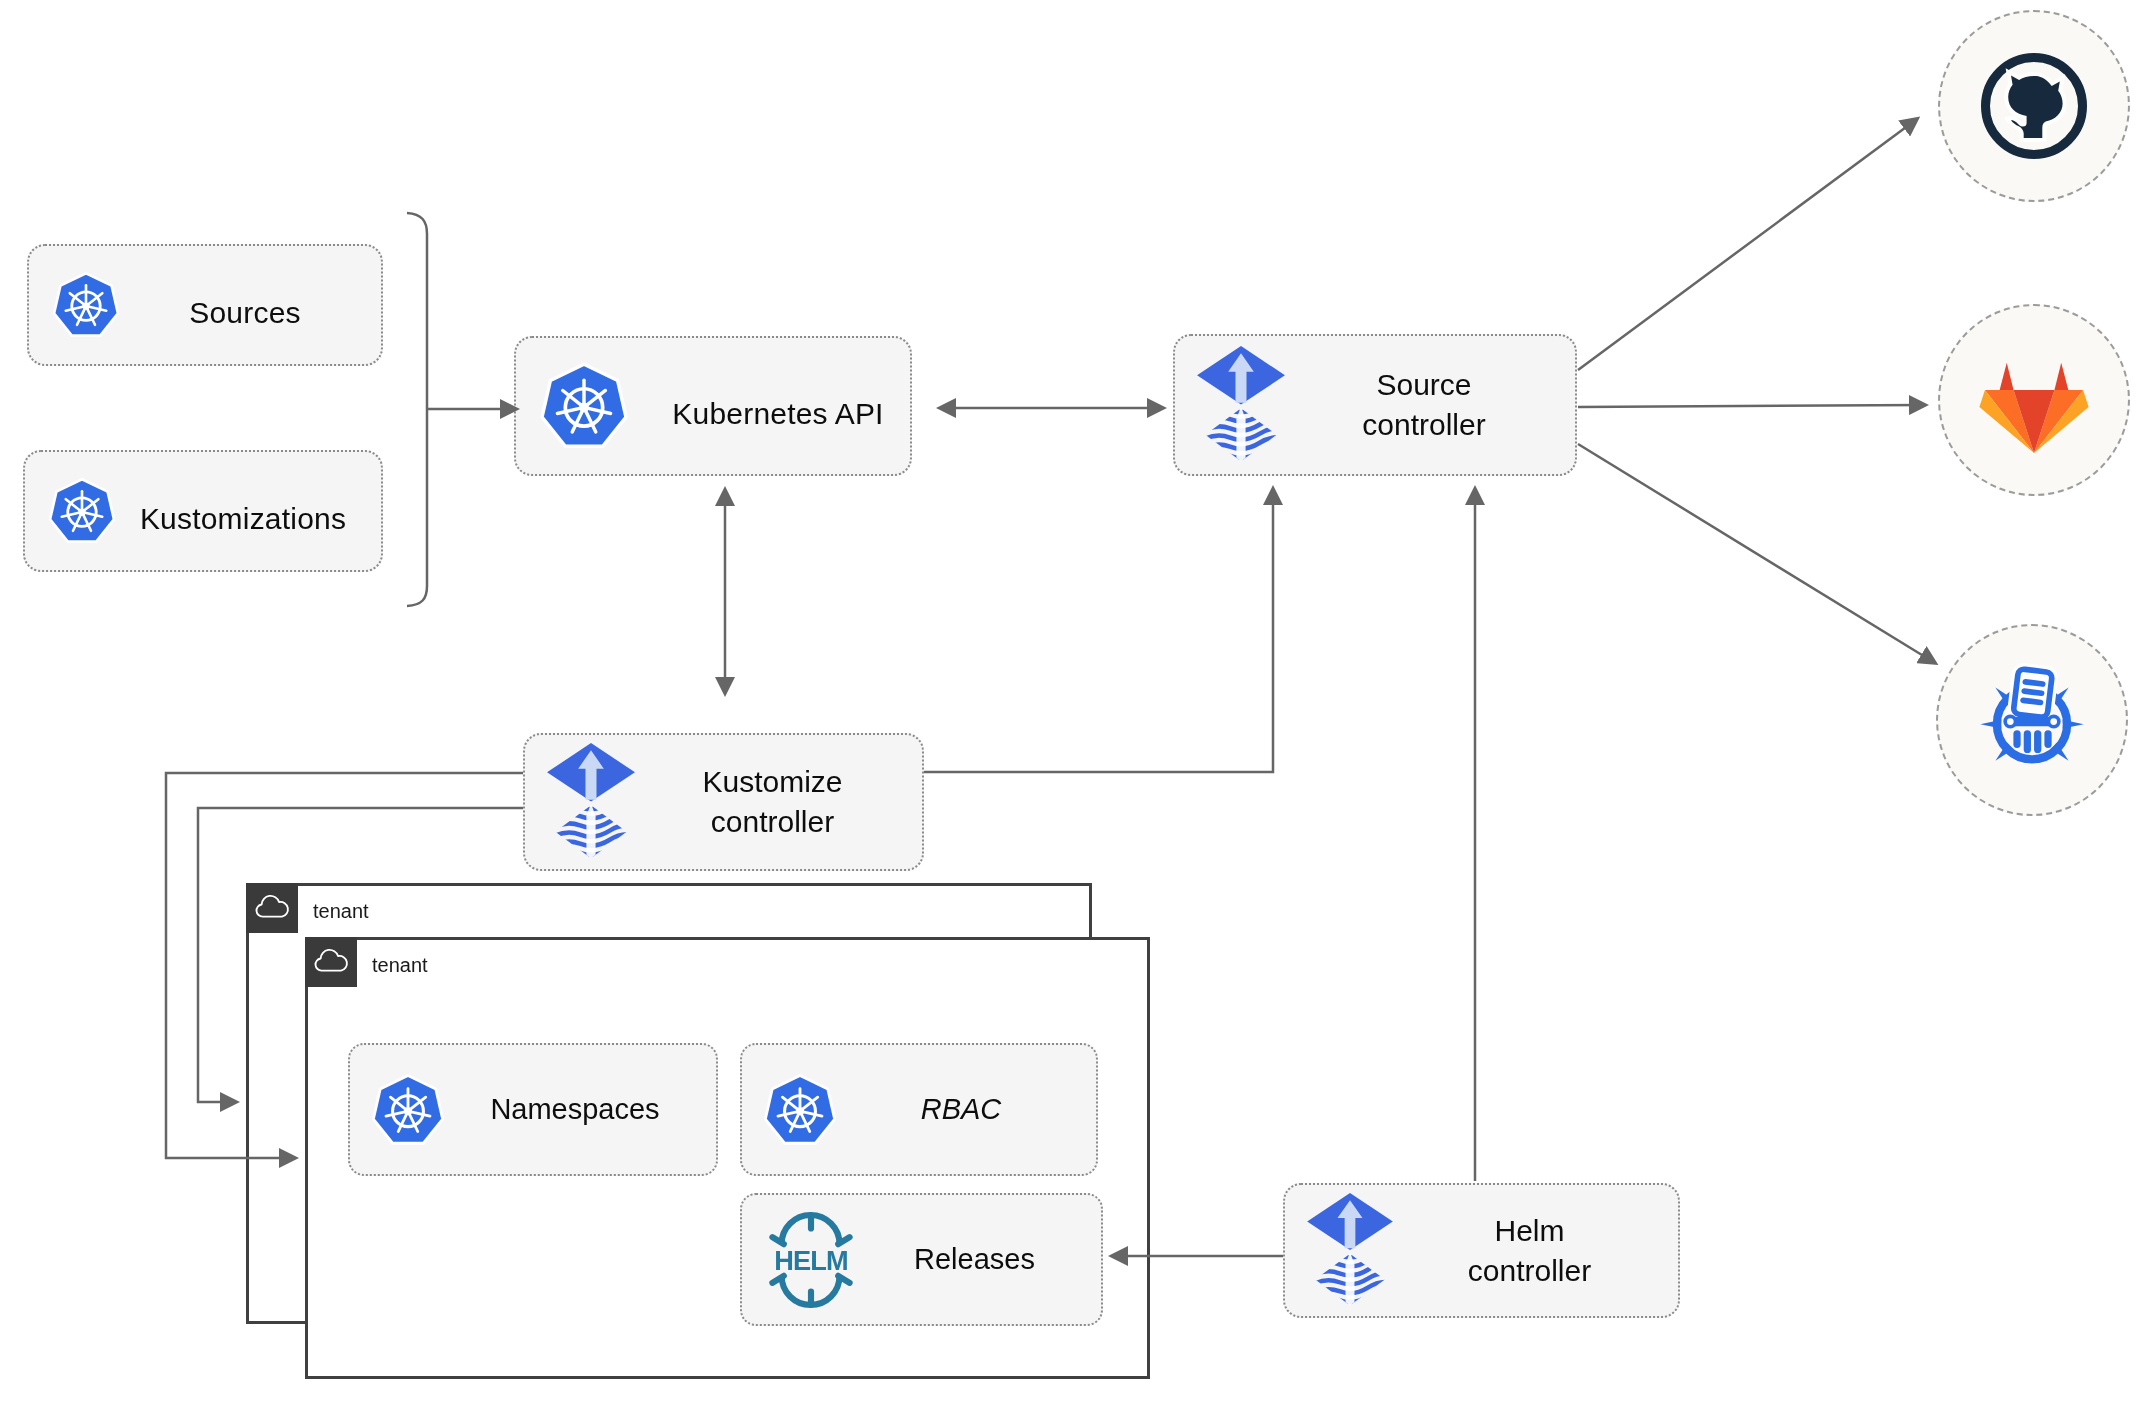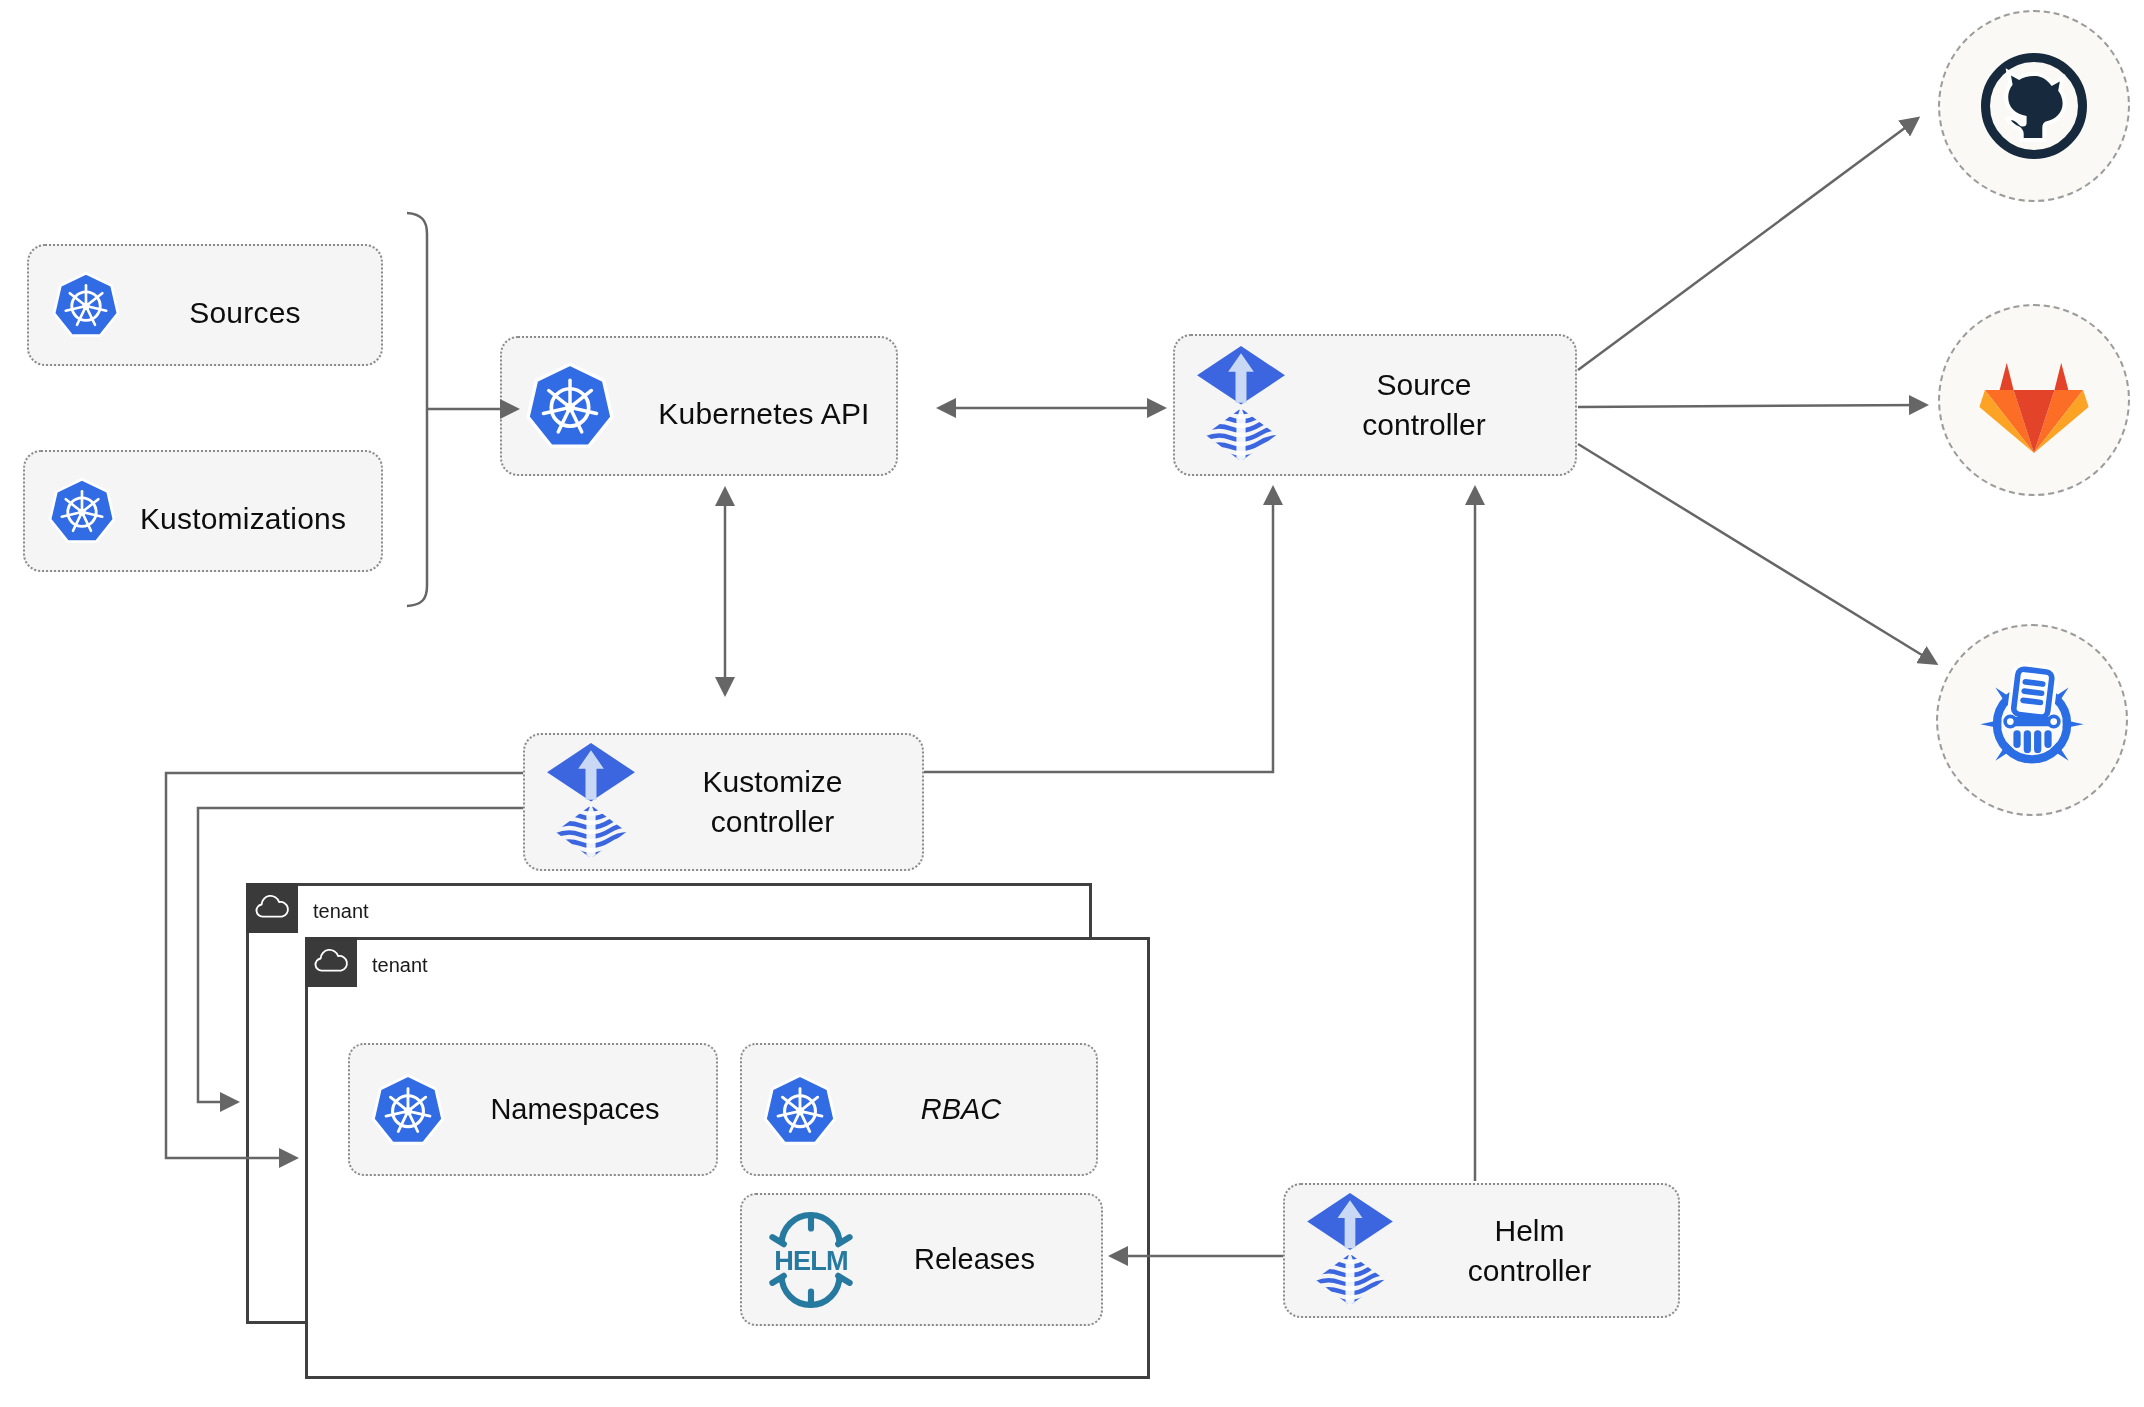--- a/index.html
+++ b/index.html
@@ -201,21 +201,21 @@
 
   <div class="node" style="left:23px;top:450px;width:360px;height:122px;">
     <span class="icon">
       <svg width="70" height="70" viewBox="0 0 64 64">
           <use href="#k8s-icon"></use>
         </svg>
     </span>
     <span class="lbl">Kustomizations</span>
   </div>
 
-  <div class="node" style="left:500px;top:336px;width:398px;height:140px;gap:38px;">
+  <div class="node" style="left:514px;top:336px;width:398px;height:140px;gap:38px;">
     <span class="icon">
       <svg width="92" height="92" viewBox="0 0 64 64">
           <use href="#k8s-icon"></use>
         </svg>
     </span>
     <span class="lbl">Kubernetes API</span>
   </div>
 
   <div class="node" style="left:1173px;top:334px;width:404px;height:142px;">
     <span class="icon">

